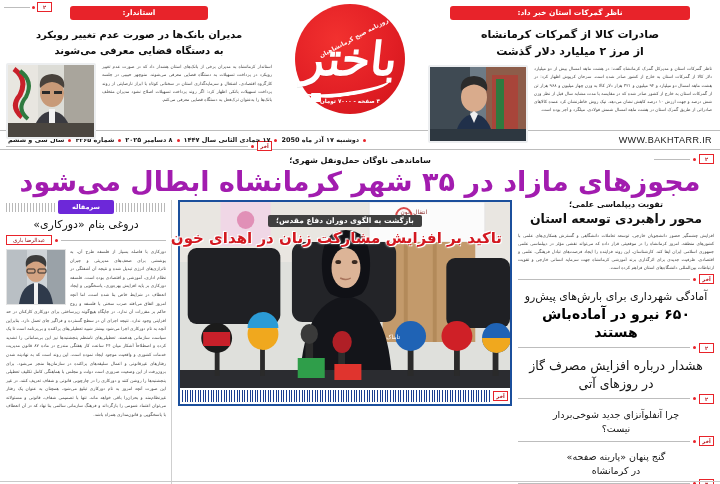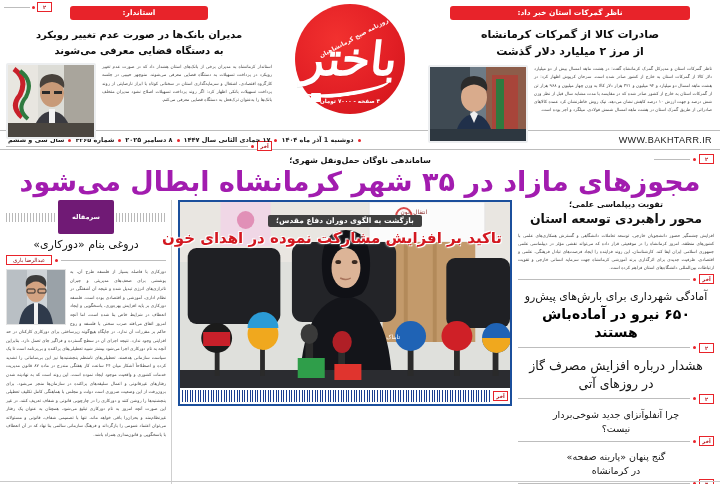--- a/index.html
+++ b/index.html
@@ -138,22 +138,22 @@
   .barcode{
     height:12px;background:repeating-linear-gradient(90deg,#1b3f8f 0 1px,#fff 1px 2.6px);
     border-top:1px solid #fff;
   }
   .barcode-wrap{display:flex;align-items:center;gap:3px;padding:1px 2px 2px 2px;background:#fff;}
 
   
   .ed-head{display:flex;align-items:center;gap:2px;margin-bottom:3px;}
   .ed-hatch{flex:1;height:9px;background:repeating-linear-gradient(90deg,#b9b9b9 0 1px,#fff 1px 3px);}
   .ed-label{
-    background:#701a75;color:#fff;font-size:6.5px;font-weight:bold;
-    padding:13px 14px;border-radius:2px;white-space:nowrap;
+    background:#6d28d9;color:#fff;font-size:6.5px;font-weight:bold;
+    padding:3px 14px;border-radius:2px;white-space:nowrap;
   }
   .ed-title{font-size:11px;font-weight:normal;text-align:center;margin:4px 0 4px 0;color:#111;}
   .ed-author{
     display:inline-block;border:1px solid #e8232a;color:#8a0f15;
     font-size:5.5px;padding:1px 6px;background:#fff;
   }
   .ed-author-row{display:flex;align-items:center;gap:3px;}
   .ed-photo{width:58px;height:54px;float:left;margin:1px 4px 2px 0;border:1px solid #e3e3e3;}
   .ed-body{font-size:4.4px;line-height:1.95;text-align:justify;color:#4a4a4a;}
 
@@ -244,21 +244,21 @@
         <span class="badge-dot"></span>
         <span class="badge-line"></span>
       </div>
     </div>
   </div>
 
   <div class="strip">
     <span class="url">WWW.BAKHTARR.IR</span>
     <span class="dateline">
       <span class="sep"></span>
-      <span>دوشنبه 1 آذر ماه ۱۴۰۴</span>
+      <span>دوشنبه ۱۷ آذر ماه 2050</span>
       <span class="sep"></span>
       <span>۱۷ جمادی الثانی سال ۱۴۴۷</span>
       <span class="sep"></span>
       <span>۸ دسامبر ۲۰۲۵</span>
       <span class="sep"></span>
       <span>شماره ۴۳۶۵</span>
       <span class="sep"></span>
       <span>سال سی و ششم</span>
     </span>
   </div>
@@ -326,21 +326,21 @@
           <span class="badge-dot"></span>
           <span class="badge-line"></span>
         </div>
       </div>
     </div>
 
     <div class="col-mid">
       <div class="midblock">
         <div class="mid-ribbon">
           <span class="mid-kicker">بازگشت به الگوی دوران دفاع مقدس؛</span>
-          <div class="mid-title">تاکید بر افزایش مشارکت نموده در اهدای خون</div>
+          <div class="mid-title">تاکید بر افزایش مشارکت زنان در اهدای خون</div>
         </div>
 
         <div class="mid-photo">
           <svg width="100%" height="186" viewBox="0 0 342 186" preserveAspectRatio="none">
 
             <rect width="342" height="186" fill="#dfe0dc"></rect>
             <rect x="0" y="0" width="342" height="60" fill="#e9e6e1"></rect>
 
             <rect x="42" y="0" width="52" height="44" fill="#f0d7e6"></rect>
             <circle cx="68" cy="18" r="9" fill="#d6568f" opacity=".55"></circle>

